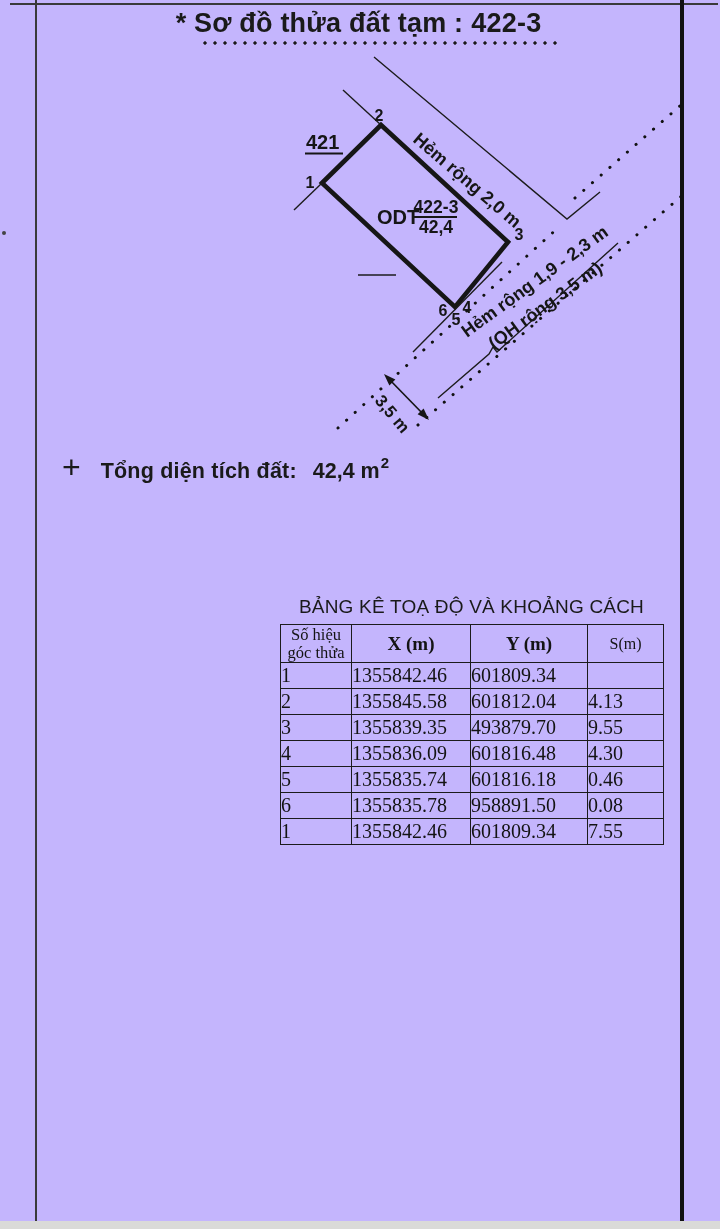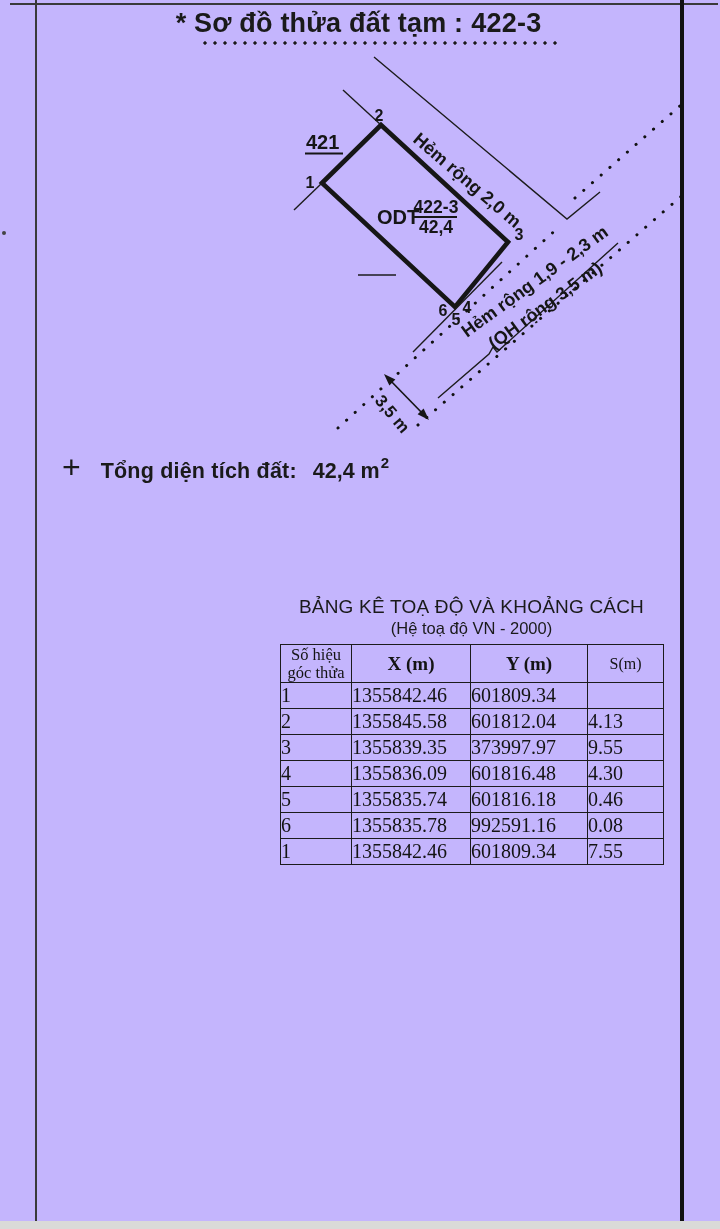--- a/index.html
+++ b/index.html
@@ -108,21 +108,20 @@
   </svg>
 
   <div class="summary">
     <span class="plus">+</span>
     <span class="lbl">Tổng diện tích đất:</span>
     <span class="val"><span>42,4 m</span><sup>2</sup></span>
   </div>
 
   <div class="table-block">
     <div class="tbl-title">BẢNG KÊ TOẠ ĐỘ VÀ KHOẢNG CÁCH</div>
-    <div class="tbl-subtitle">(Hệ toạ độ VN - 2000)</div>
     <table class="coords">
       <colgroup>
           <col style="width:71px">
           <col style="width:119px">
           <col style="width:117px">
           <col style="width:76px">
         </colgroup>
       <thead>
         <tr>
           <th class="h-corner">
@@ -143,39 +142,39 @@
         </tr>
         <tr>
           <td>2</td>
           <td>1355845.58</td>
           <td>601812.04</td>
           <td>4.13</td>
         </tr>
         <tr>
           <td>3</td>
           <td>1355839.35</td>
-          <td>373997.97</td>
+          <td>493879.70</td>
           <td>9.55</td>
         </tr>
         <tr>
           <td>4</td>
           <td>1355836.09</td>
           <td>601816.48</td>
           <td>4.30</td>
         </tr>
         <tr>
           <td>5</td>
           <td>1355835.74</td>
           <td>601816.18</td>
           <td>0.46</td>
         </tr>
         <tr>
           <td>6</td>
           <td>1355835.78</td>
-          <td>992591.16</td>
+          <td>958891.50</td>
           <td>0.08</td>
         </tr>
         <tr>
           <td>1</td>
           <td>1355842.46</td>
           <td>601809.34</td>
           <td>7.55</td>
         </tr>
       </tbody>
     </table>

